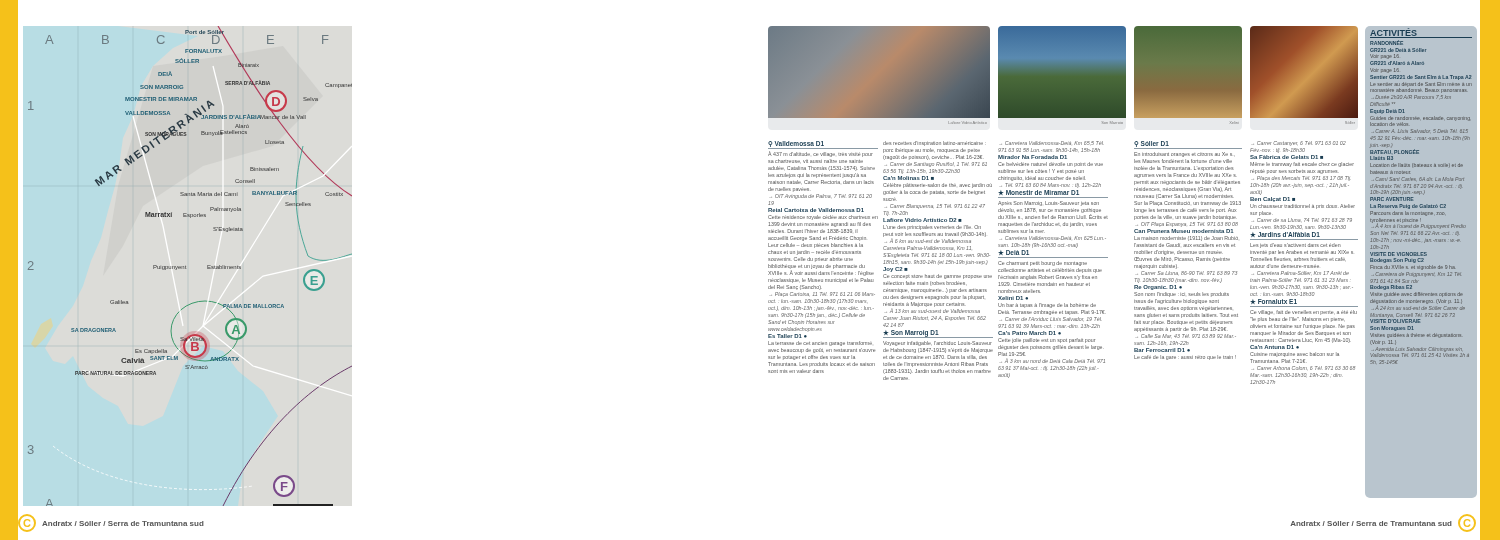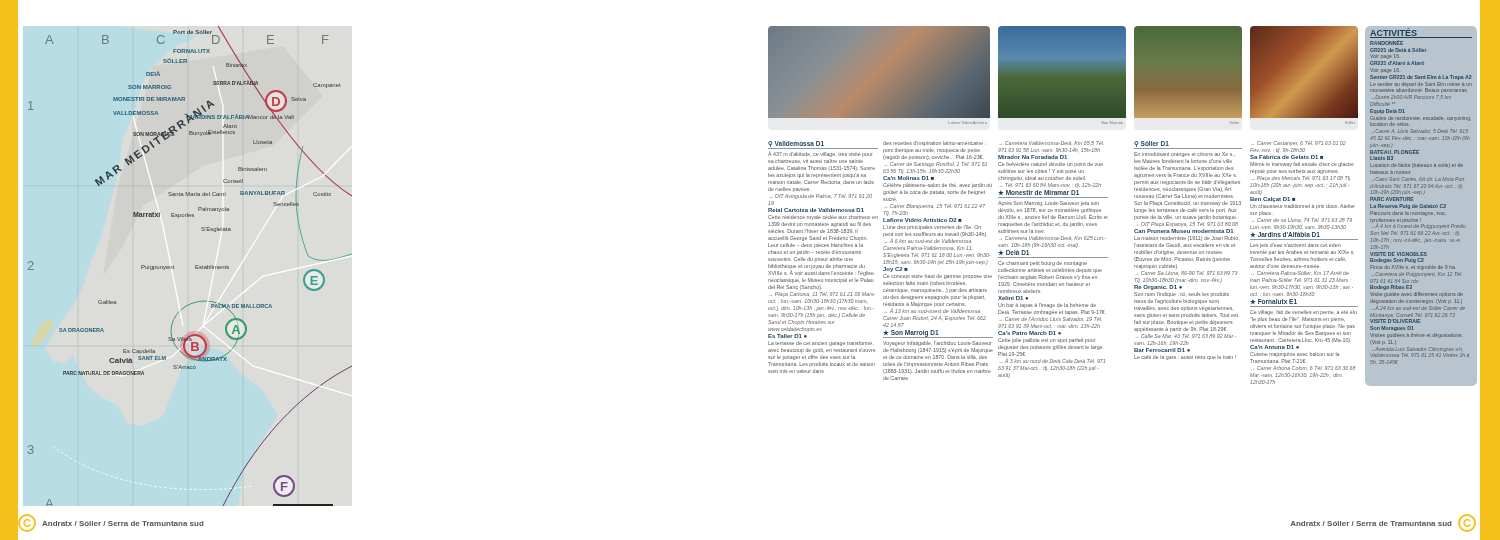--- a/index.html
+++ b/index.html
@@ -1,42 +1,42 @@
 <!DOCTYPE html>
 <html><head>
 <meta charset="utf-8">
 <style>
   * { box-sizing: border-box; margin: 0; padding: 0; }
   body { width: 1500px; height: 540px; background: #ffffff; position: relative; overflow: hidden; font-family: "Liberation Sans", sans-serif; }
   .yellow-bar-left { position: absolute; left: 0; top: 0; width: 18px; height: 540px; background: #f5c11a; }
   .yellow-bar-right { position: absolute; right: 0; top: 0; width: 20px; height: 540px; background: #f5c11a; }
   .map-wrap { position: absolute; left: 23px; top: 26px; width: 328px; height: 210px; overflow: hidden; background: #b8dde4; }
   .map-svg { position: absolute; left: 0; top: 0; }
-  .map-label { position: absolute; white-space: nowrap; color: #333; font-size: 5px; font-weight: bold; line-height: 1; }
+  .map-label { position: absolute; white-space: nowrap; color: #333; font-size: 5px; font-weight: bold; line-height: 1; margin-left: 12px; }
   .grid-letter { position: absolute; font-size: 13px; color: #6b7a80; font-family: "Liberation Sans", sans-serif; }
 
   
   .footer-left { position: absolute; left: 18px; top: 514px; display: flex; align-items: center; gap: 6px; }
   .footer-right { position: absolute; right: 24px; top: 514px; display: flex; align-items: center; gap: 6px; }
   .circle-c { width: 18px; height: 18px; border: 2.5px solid #f5c11a; border-radius: 50%; color: #f5c11a; font-size: 11px; font-weight: bold; display: flex; align-items: center; justify-content: center; }
   .footer-text { font-size: 8px; color: #555; font-weight: bold; }
 
   
   .photo { position: absolute; top: 26px; height: 98px; border-radius: 4px; overflow: hidden; }
   .photo .img { width: 100%; height: 92px; }
   .photo .cap { position: absolute; right: 3px; bottom: -1px; font-size: 4px; color: #777; }
   .photo-frame { position: absolute; top: 26px; height: 104px; background: #e8eaec; border-radius: 4px; }
 
   .col { position: absolute; top: 140px; font-size: 5.3px; line-height: 7px; color: #555; }
   .col .h { color: #1a3d52; font-weight: bold; font-size: 6px; }
   .col .hs { color: #1a3d52; font-weight: bold; font-size: 6.5px; border-bottom: 0.6px solid #8a9aa5; padding-bottom: 1px; margin-bottom: 2px; }
   .col .it { font-style: italic; color: #666; }
   .col p { margin: 0; }
 
-  .sidebar { position: absolute; left: 1365px; top: 26px; width: 112px; height: 360px; background: #b9c5ce; border-radius: 5px; padding: 4px 5px; font-size: 5.2px; line-height: 6.8px; color: #444; }
+  .sidebar { position: absolute; left: 1365px; top: 26px; width: 112px; height: 472px; background: #b9c5ce; border-radius: 5px; padding: 4px 5px; font-size: 5.2px; line-height: 6.8px; color: #444; }
   .sidebar .title { font-size: 9px; font-weight: bold; color: #1a3d52; border-bottom: 1px solid #1a3d52; margin-bottom: 2px; }
   .sidebar .cat { font-weight: bold; color: #1a3d52; text-transform: uppercase; }
   .sidebar .h { color: #1a3d52; font-weight: bold; }
   .sidebar .it { font-style: italic; color: #555; }
 </style>
 </head>
 <body>
 
 <div class="yellow-bar-left"></div>
 <div class="yellow-bar-right"></div>

